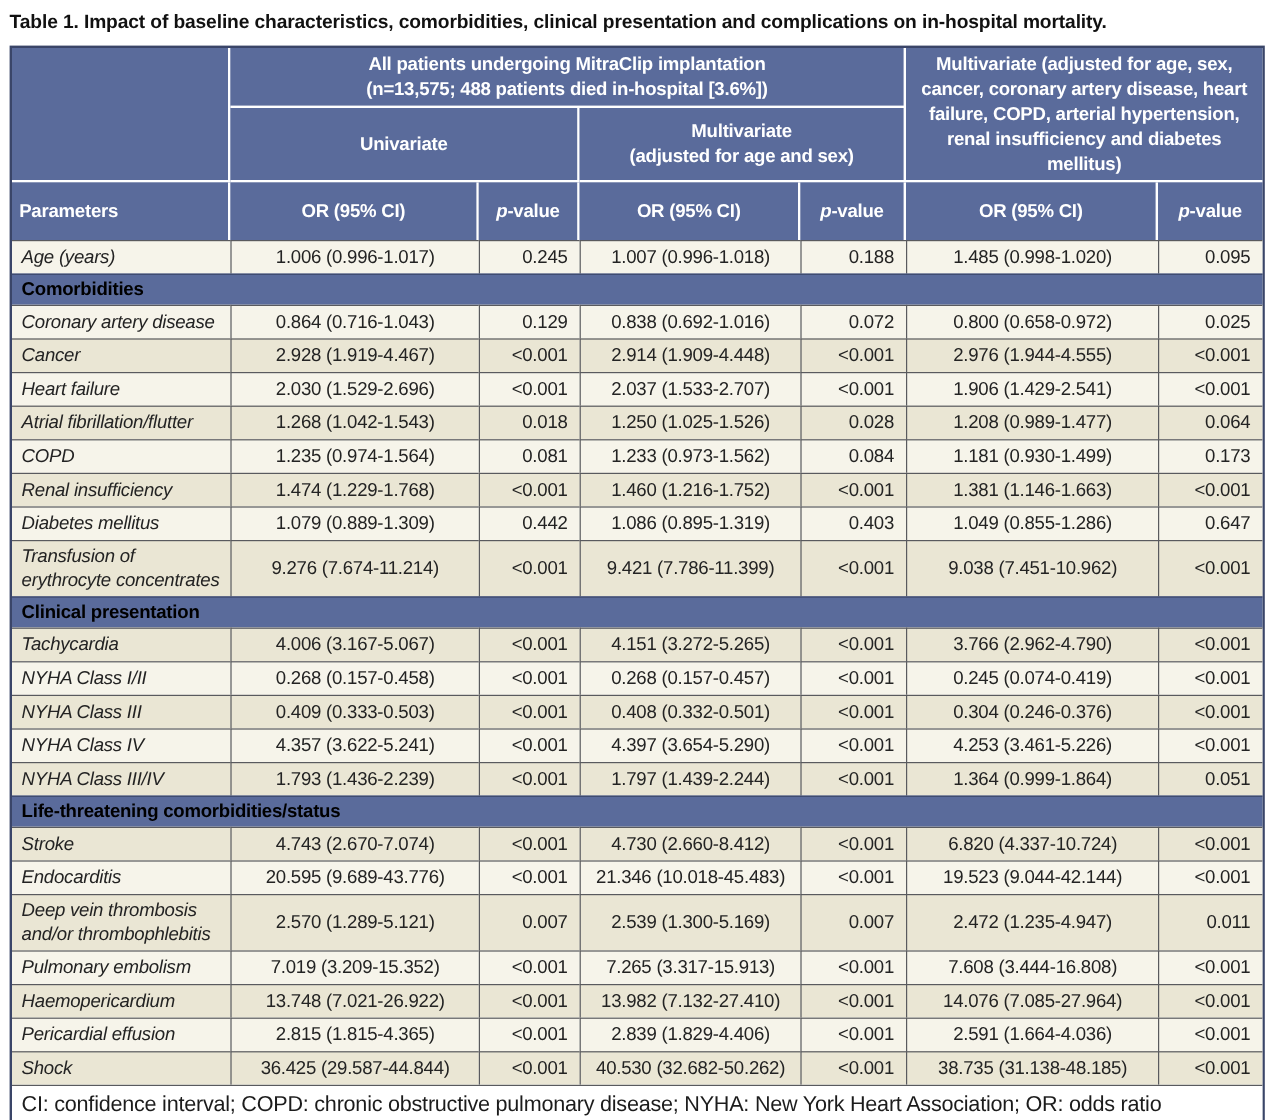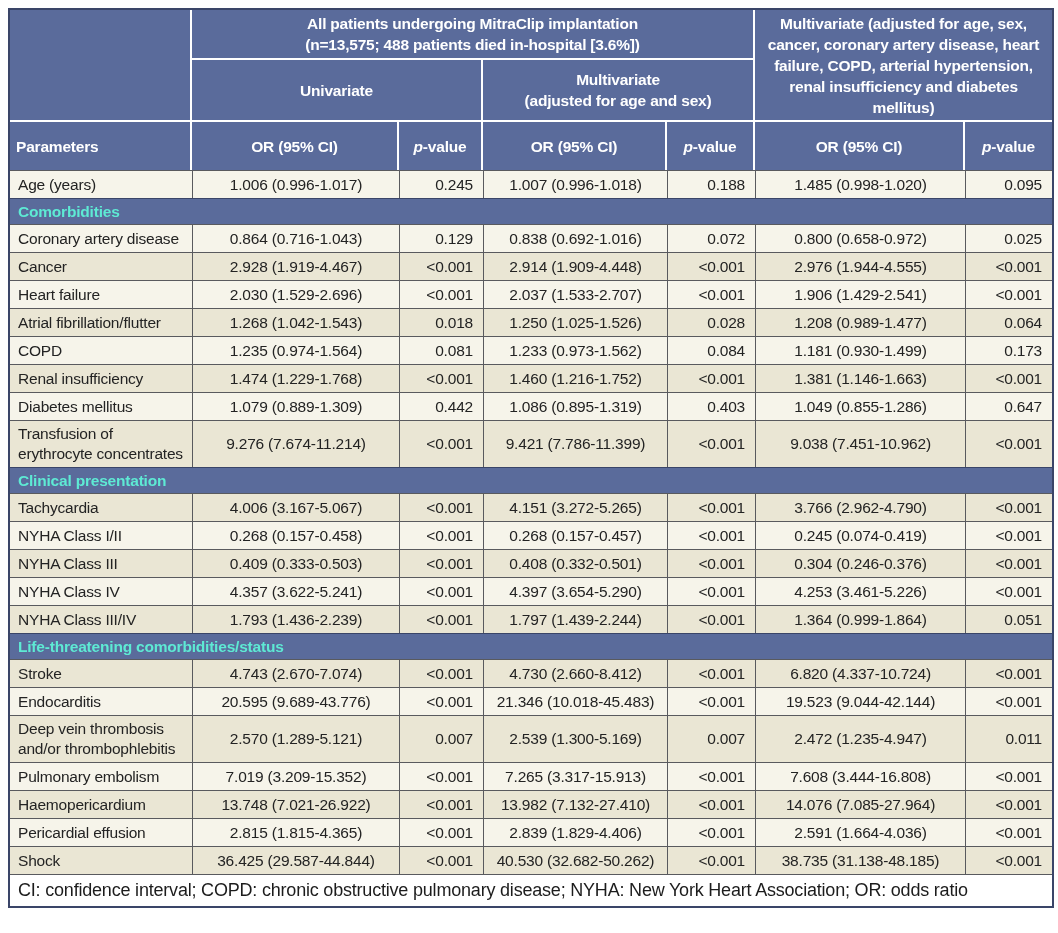--- a/index.html
+++ b/index.html
@@ -54,45 +54,46 @@
     padding: 3px 8px;
     height: 28px;
     border-top: 1px solid #595a5e;
     color: #232323;
     letter-spacing: -0.2px;
   }
   tbody tr:nth-child(odd) td { background: #f6f4ea; }
   tbody tr:nth-child(even) td { background: #eae6d4; }
   tbody tr.section-row td {
     background: #5a6b9b;
-    color: #5eead4;
+    color: #000000;
     font-weight: bold;
     height: 26px;
     padding: 2px 8px;
     border-top: 1px solid #3a4568;
   }
-  td.param { text-align: left; }
+  td.param { text-align: left; font-style: italic; }
   td.or { text-align: center; border-left: 1px solid #595a5e; }
   td.pv { text-align: right; padding-right: 10px; border-left: 1px solid #595a5e; }
   
   tfoot td.foot {
     background: #ffffff;
     font-size: 18px;
     line-height: 19px;
     padding: 6px 8px;
     border-top: 1px solid #595a5e;
     text-align: left;
     color: #1c1c1c;
     letter-spacing: -0.2px;
   }
 </style>
 </head>
 <body>
 
 <div class="page">
+  <div class="doc-title">Table 1. Impact of baseline characteristics, comorbidities, clinical presentation and complications on in-hospital mortality.</div>
 
   <table class="t">
     <colgroup>
       <col style="width:182px">
       <col style="width:207px">
       <col style="width:84px">
       <col style="width:184px">
       <col style="width:88px">
       <col style="width:210px">
       <col style="width:87px">

